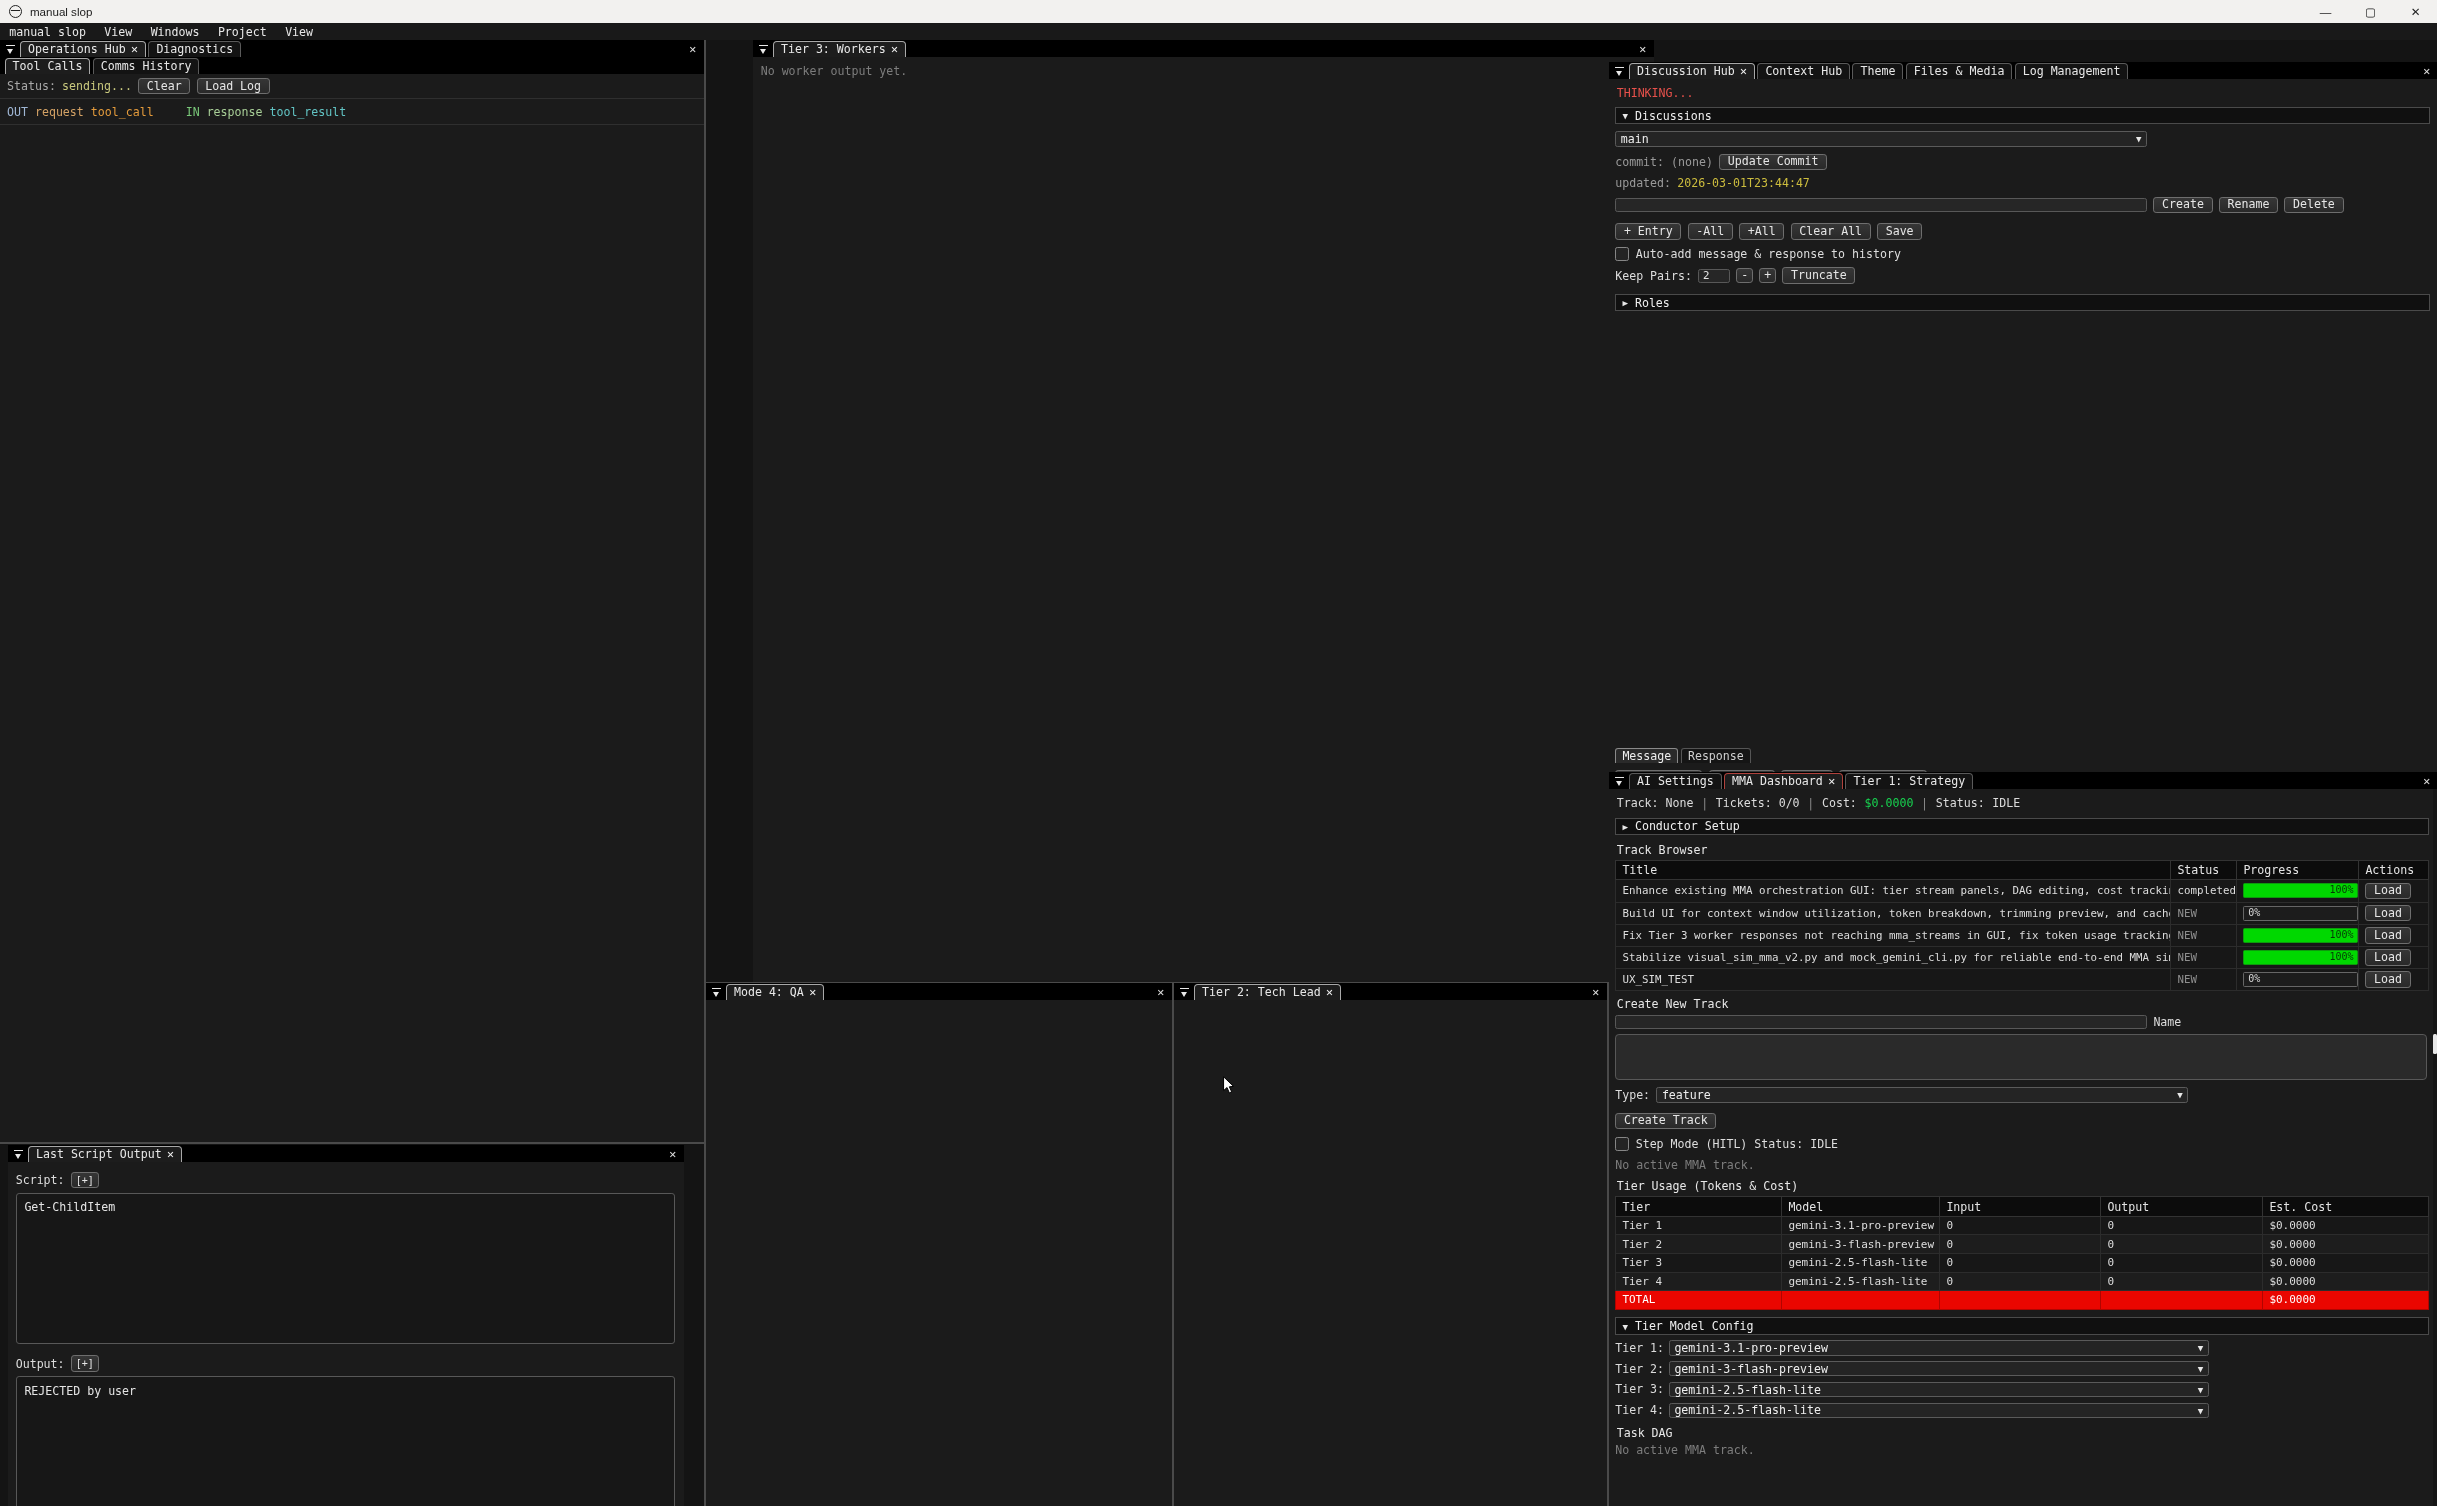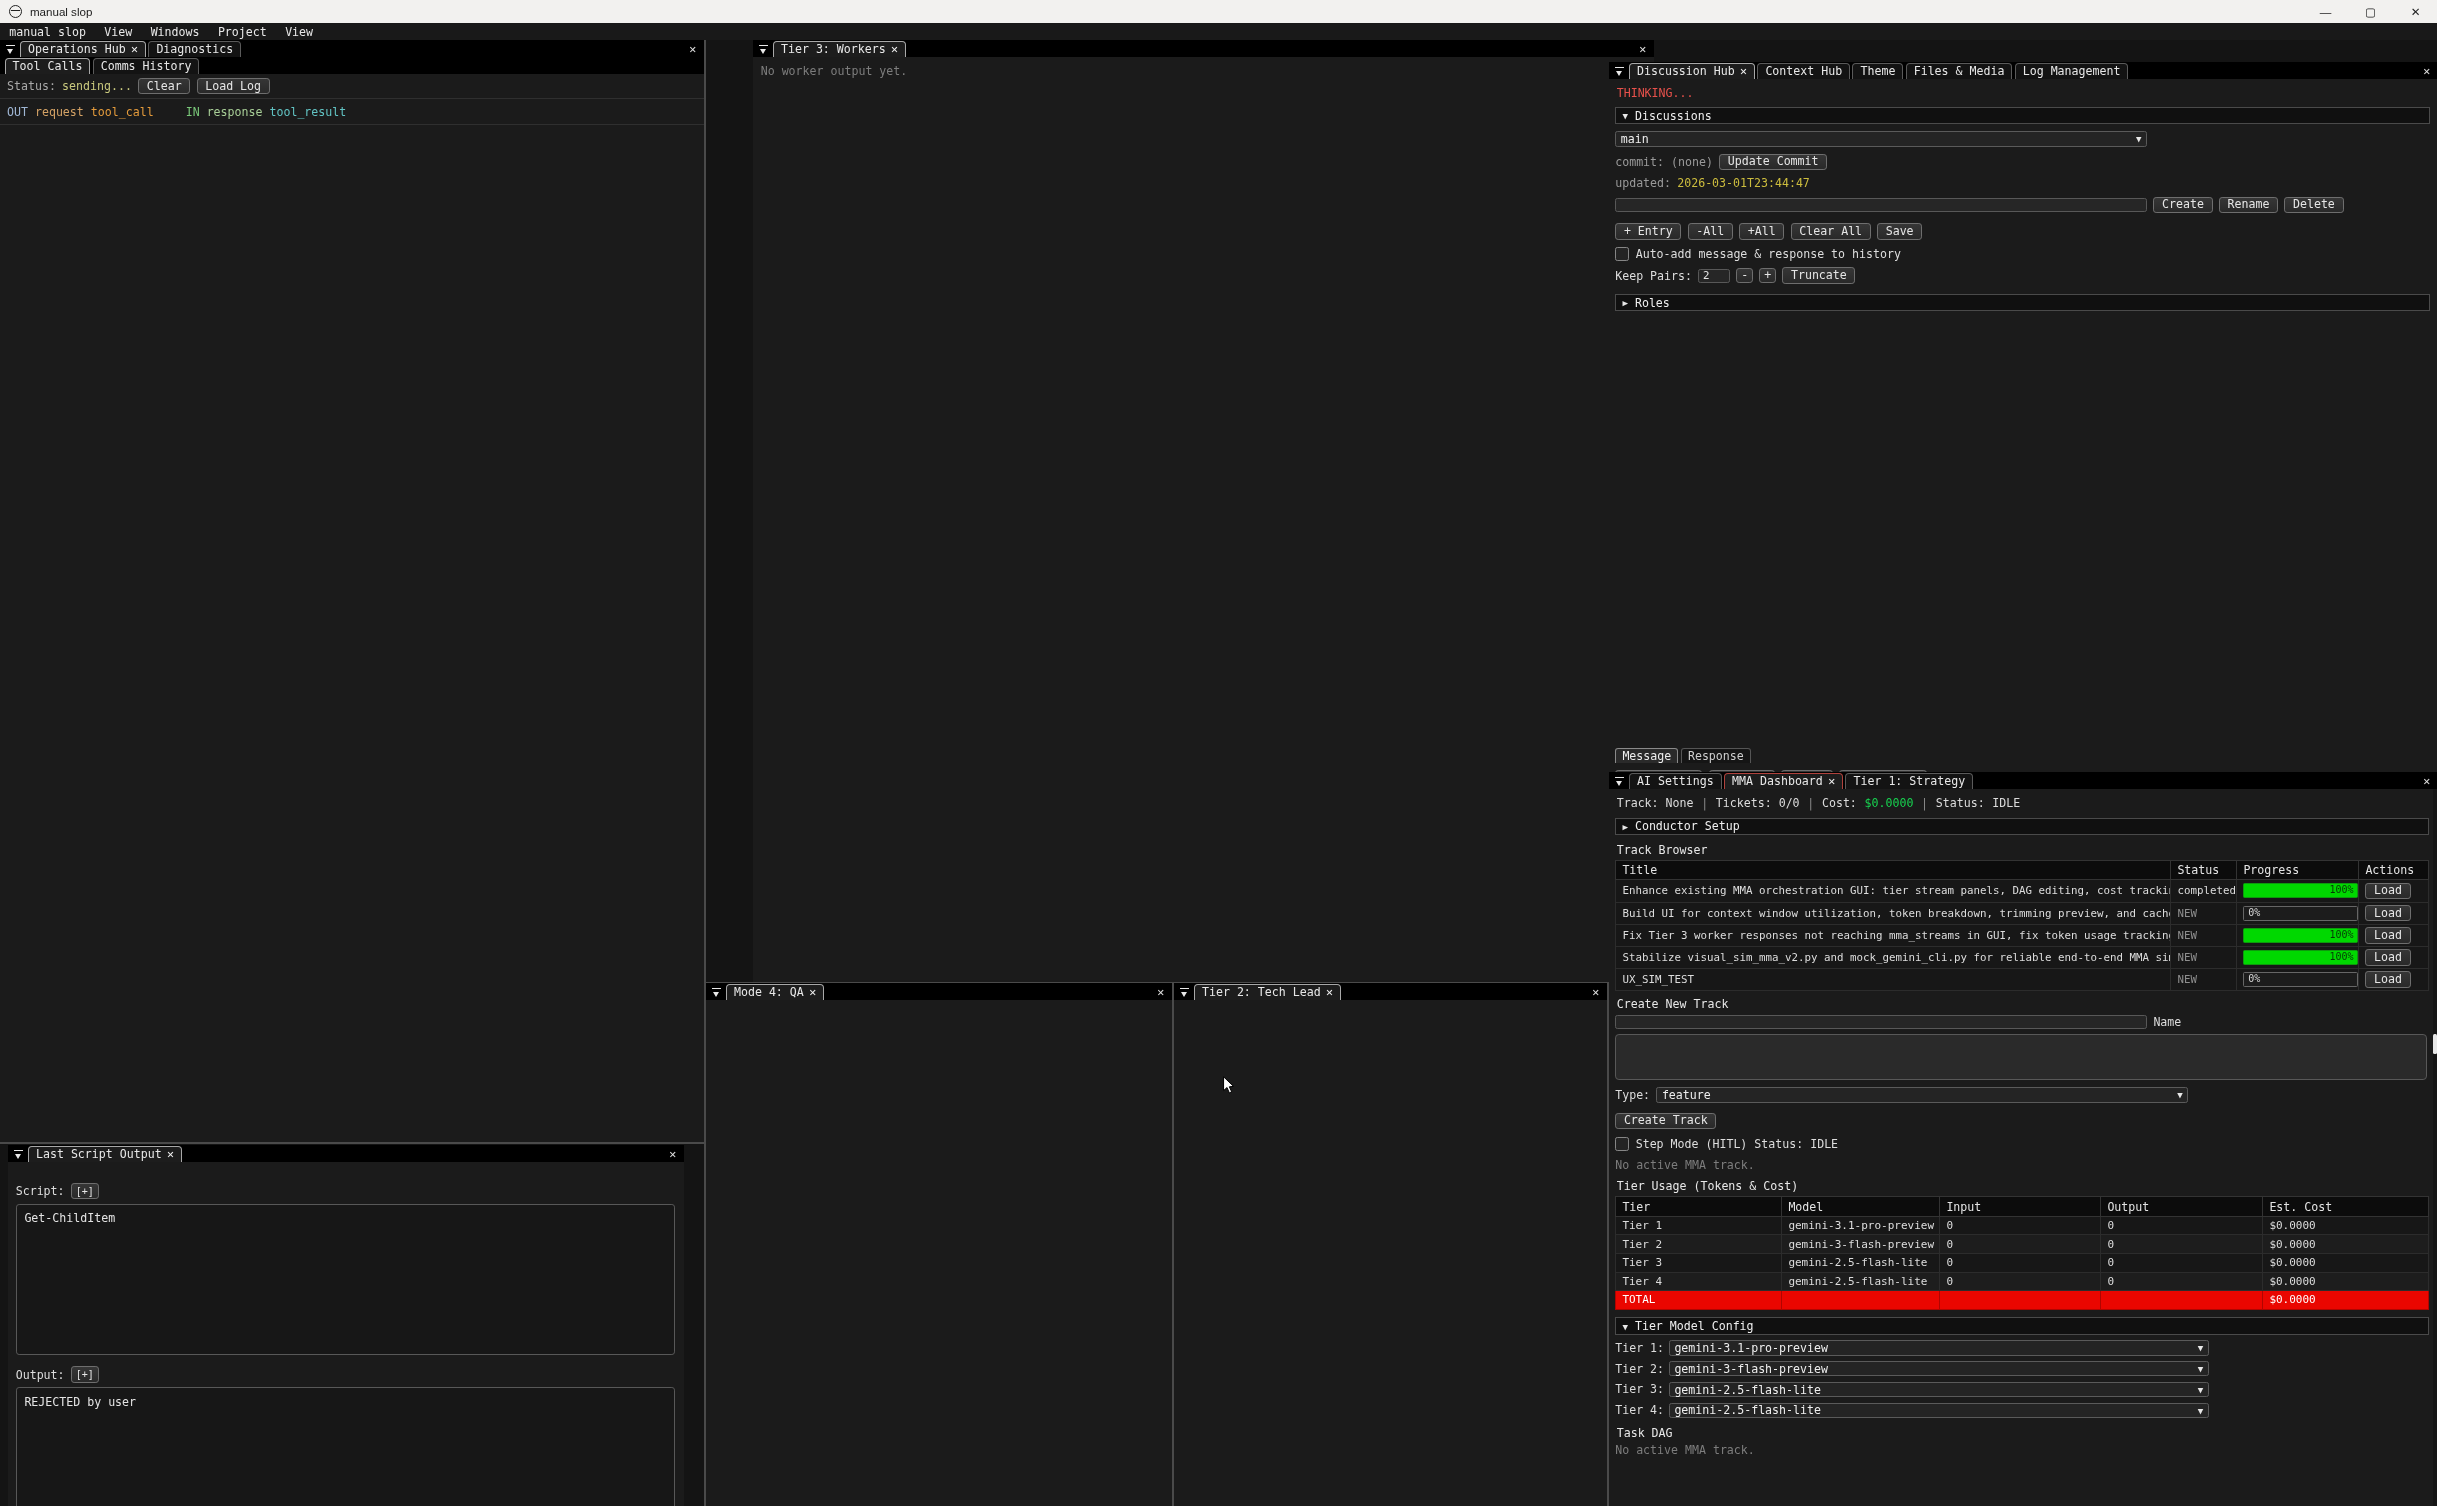--- a/index.html
+++ b/index.html
@@ -527,21 +527,21 @@
 <div class="panel" id="last-script">
   <div class="tabstrip">
     <span class="tablist-icon"></span>
     <div class="tab active">
       <span class="tx">Last Script Output</span>
       <span>✕</span>
     </div>
     <span class="panel-close">✕</span>
   </div>
   <div class="pbody">
-    <div class="row" style="margin-top:17px;">
+    <div class="row" style="margin-top:6px;">
       <span>Script:</span>
       <button class="expander">[+]</button>
     </div>
     <div class="bigbox" style="height:137px;">
       <span>Get-ChildItem</span>
     </div>
     <div class="row" style="margin-top:10.8px;">
       <span>Output:</span>
       <button class="expander">[+]</button>
     </div>

